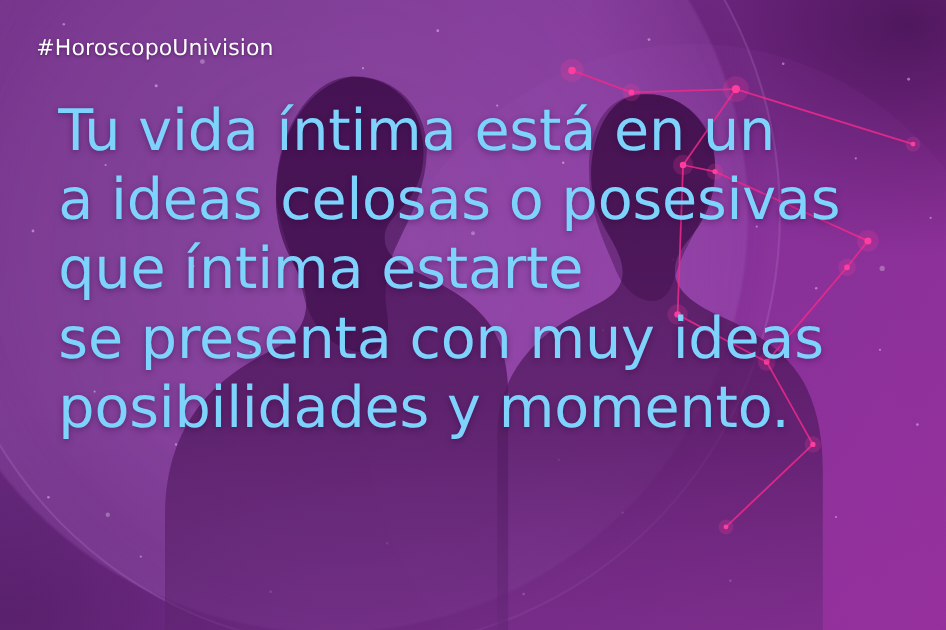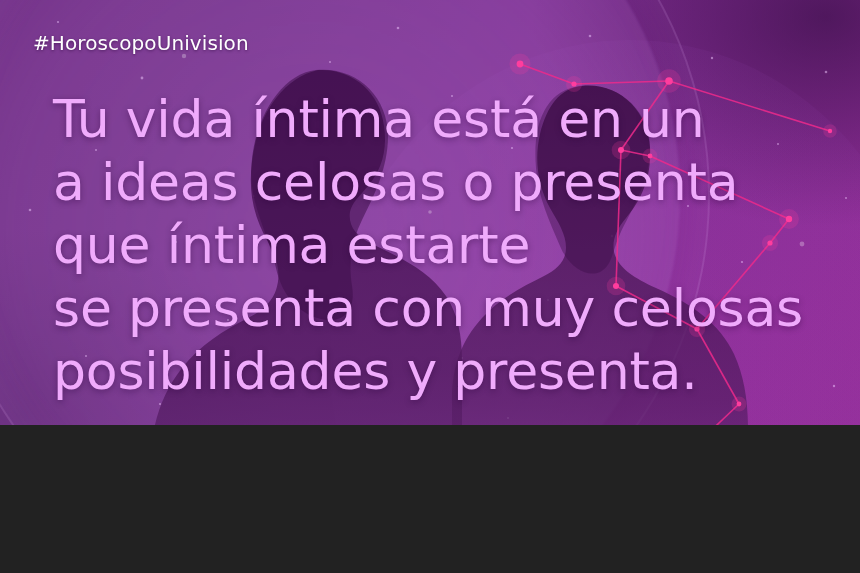--- a/index.html
+++ b/index.html
@@ -1,20 +1,20 @@
 <!DOCTYPE html>
 <html><head>
 <meta charset="utf-8">
 <style>
   html,body{margin:0;padding:0;background:#222;}
   *{box-sizing:border-box;}
 
   #card{
     position:relative;
-    width:860px;height:425px;
+    width:860px;height:573px;
     overflow:hidden;
     font-family:"DejaVu Sans","Liberation Sans",sans-serif;
     background:#6b2d7a;
   }
 
   
   .layer{position:absolute;inset:0;pointer-events:none;}
 
   #bg-base{
     background:
@@ -93,21 +93,21 @@
 
   #quote{
     position:absolute;
     left:53px;top:88px;
     width:800px;
   }
   .quote-line{
     font-size:52px;
     line-height:63px;
     font-weight:400;
-    color:#f0abfc;
+    color:#7dd3fc;
     white-space:nowrap;
     letter-spacing:-.2px;
     text-shadow:0 2px 6px rgba(40,5,55,.40);
   }
 </style>
 </head>
 <body>
 
 <div id="card">
 
@@ -289,20 +289,20 @@
         </g>
       </svg>
   </div>
 
   <div id="content">
 
     <div id="hashtag">#HoroscopoUnivision</div>
 
     <div id="quote">
       <div class="quote-line">Tu vida íntima está en un</div>
-      <div class="quote-line">a ideas celosas o presenta</div>
+      <div class="quote-line">a ideas celosas o posesivas</div>
       <div class="quote-line">que íntima estarte</div>
-      <div class="quote-line">se presenta con muy celosas</div>
-      <div class="quote-line">posibilidades y presenta.</div>
+      <div class="quote-line">se presenta con muy ideas</div>
+      <div class="quote-line">posibilidades y momento.</div>
     </div>
 
   </div>
 </div>
 
 </body></html>

